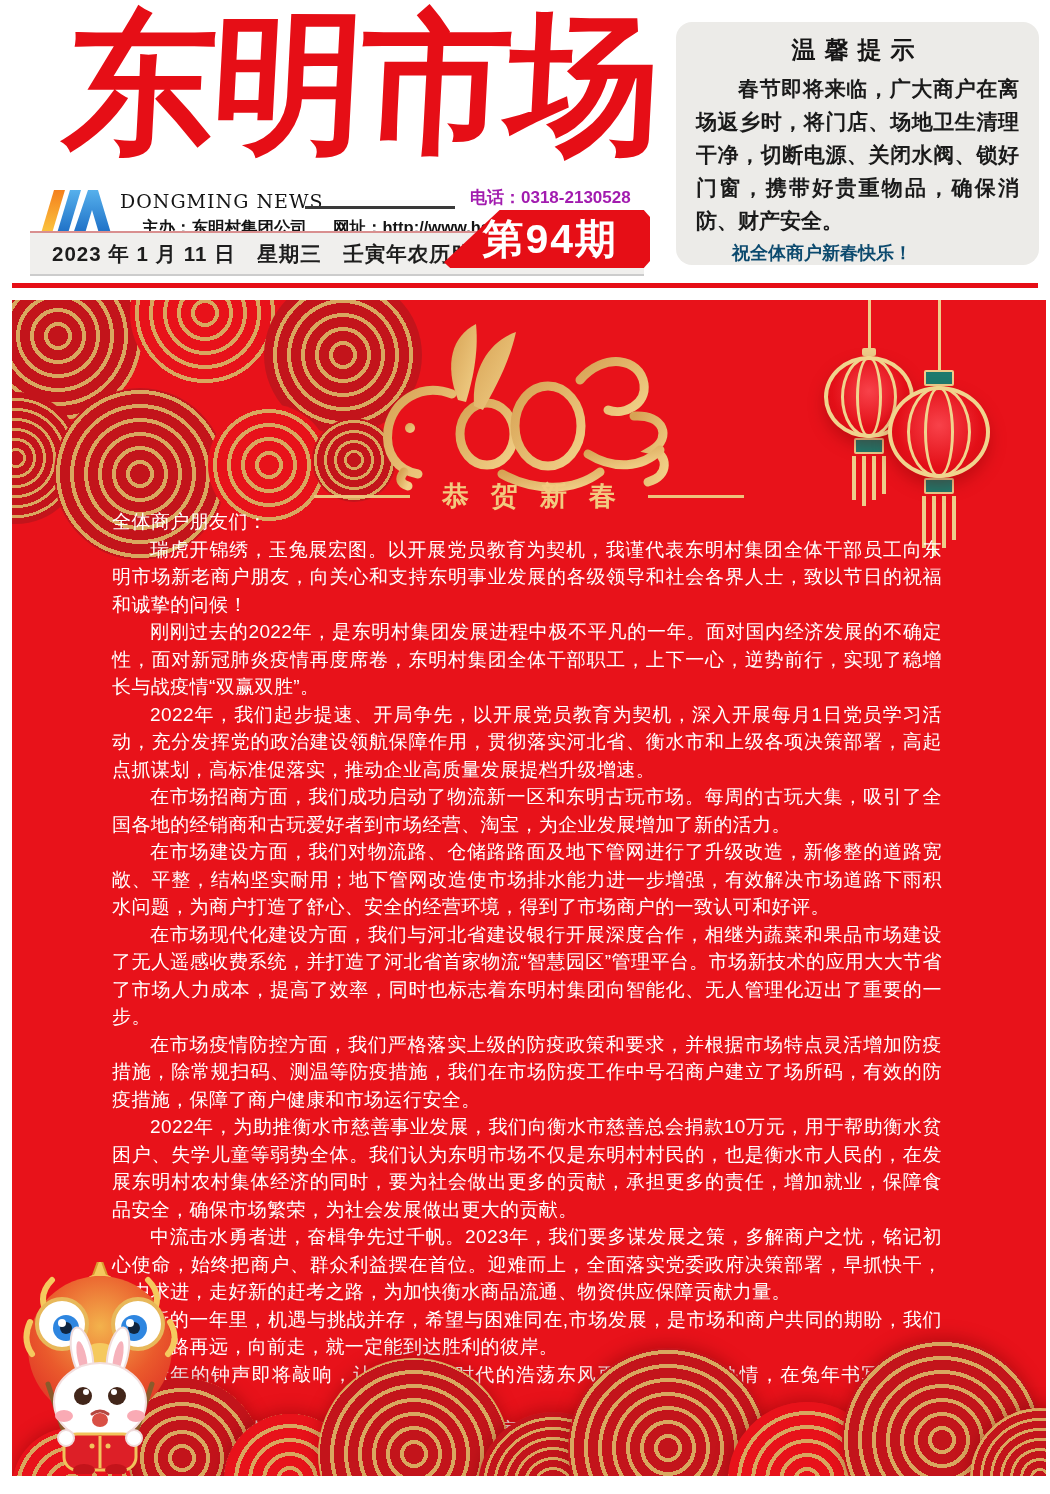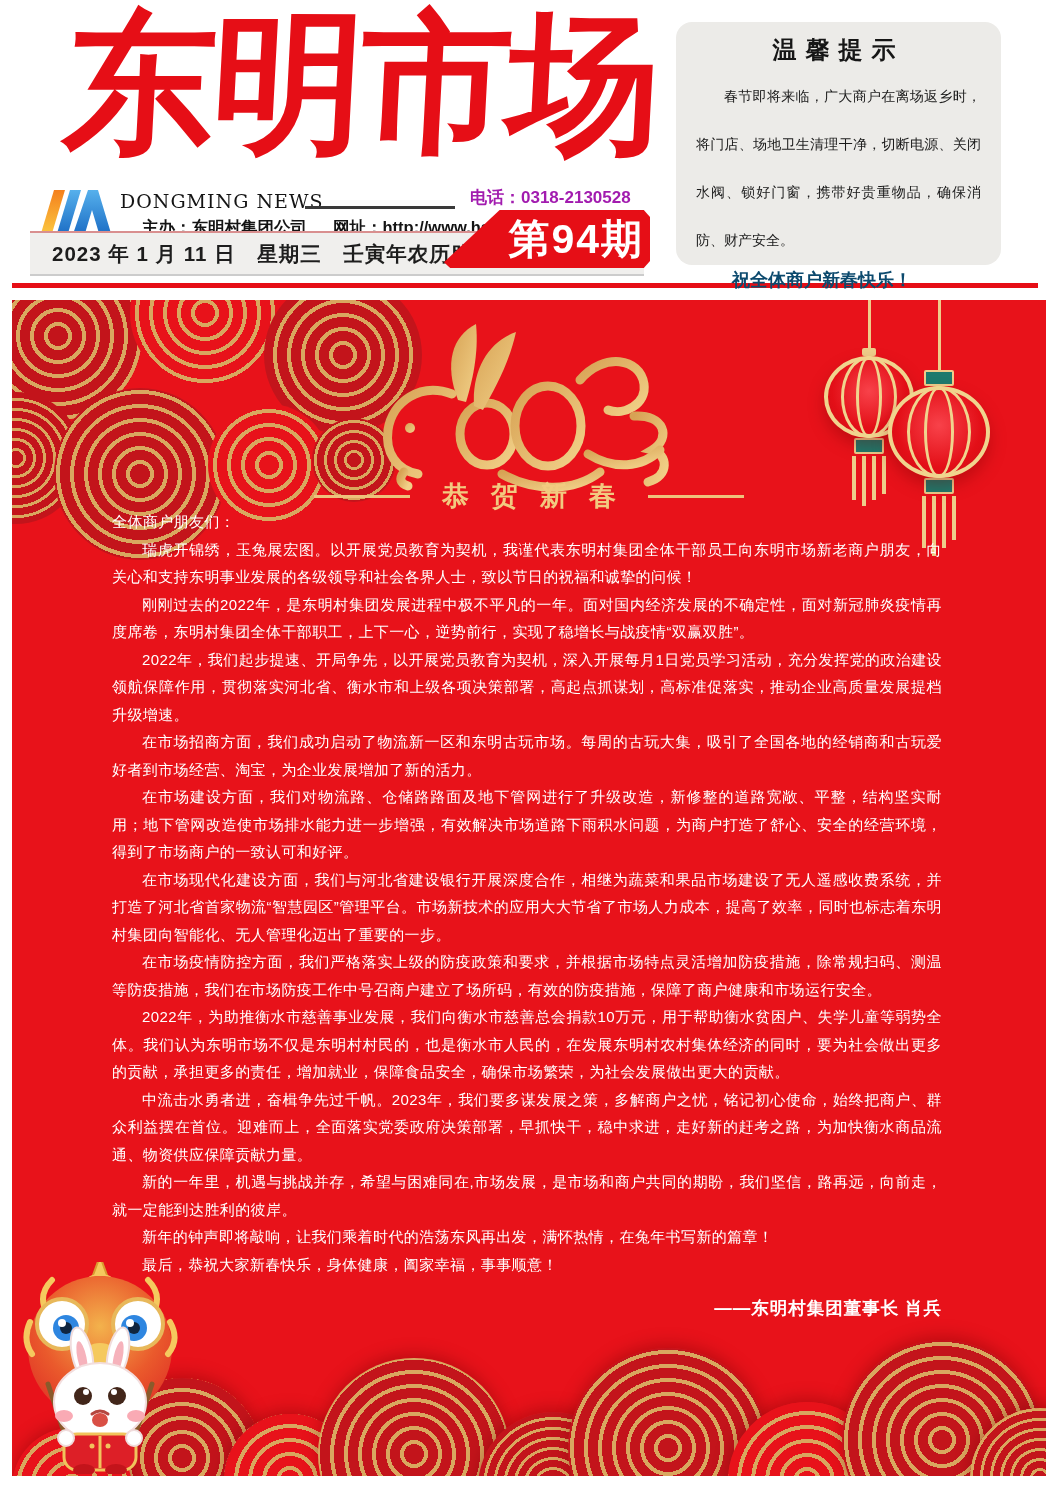--- a/index.html
+++ b/index.html
@@ -17,34 +17,34 @@
   .caption-rule{position:absolute;left:305px;top:206px;width:150px;height:3px;background:#3a3a3a;}
   .publisher-row{position:absolute;left:142px;top:217px;font-size:16.5px;font-weight:bold;
     color:#141414;white-space:nowrap;}
   .publisher-row .gap{display:inline-block;width:26px;}
   .phone{position:absolute;left:470px;top:186px;font-size:17px;font-weight:bold;color:#a21caf;}
 
   .issue-badge{position:absolute;left:444px;top:210px;width:206px;height:58px;background:#e60e16;
     clip-path:polygon(27% 0,97% 0,100% 12%,100% 88%,97% 100%,3% 100%,0 90%);
     display:flex;align-items:center;justify-content:flex-end;z-index:3;}
   .issue-badge span{color:#ffffff;font-weight:bold;font-size:41px;letter-spacing:2px;
-    padding-right:6px;white-space:nowrap;}
+    padding-right:32px;white-space:nowrap;}
 
   .date-strip{position:absolute;left:30px;top:231px;width:614px;height:41px;background:#f0efed;
     border-top:2px solid #d98f8f;border-bottom:2px solid #cccccc;display:flex;align-items:center;z-index:2;}
   .date-strip span{padding-left:22px;font-size:20.5px;font-weight:bold;color:#1d1d1d;
     letter-spacing:1px;white-space:nowrap;}
 
   .red-rule{position:absolute;left:12px;top:283px;width:1026px;height:5px;background:#e60e16;}
 
   
-  .notice{position:absolute;left:676px;top:22px;width:325px;height:243px;background:#ecebe8;
+  .notice{position:absolute;left:676px;top:22px;width:363px;height:243px;background:#ecebe8;
     border-radius:16px;box-sizing:border-box;padding:12px 20px;}
   .notice-title{text-align:center;font-size:24px;font-weight:bold;letter-spacing:9px;color:#161616;}
-  .notice-body{margin-top:6px;font-size:14px;font-weight:normal;line-height:48px;color:#1a1a1a;
+  .notice-body{margin-top:6px;font-size:21px;font-weight:bold;line-height:33px;color:#1a1a1a;
     text-align:justify;text-indent:2em;}
   .notice-closing{font-size:18px;font-weight:bold;line-height:33px;color:#0c4a6e;text-indent:2em;}
 
   
   .red-block{position:absolute;left:12px;top:300px;width:1026px;height:1176px;background:#e8121a;
     overflow:hidden;padding-left:8px;}
 
   
   .ring{position:absolute;border-radius:50%;}
   .ring.dark{background:repeating-radial-gradient(circle at 50% 50%,#c3141b 0 10px,#d9a75f 10px 14px);}
@@ -72,21 +72,21 @@
     box-shadow:0 8px 16px rgba(120,0,0,.35);}
   .lantern .body::before,.lantern .body::after{content:"";position:absolute;top:-4px;bottom:-4px;
     border:3px solid #f0d48e;border-radius:50%;}
   .lantern .body::before{left:16%;right:16%;}
   .lantern .body::after{left:34%;right:34%;}
   .lantern .tassels{display:flex;gap:6px;margin-top:2px;}
   .lantern .tassels i{display:block;width:4px;background:#eecd8a;}
 
   
   .letter{position:absolute;left:100px;top:208px;width:830px;color:#ffffff;}
-  .letter p{margin:0;font-size:15px;line-height:27.5px;letter-spacing:0.4px;text-align:justify;
+  .letter p{margin:0;font-size:19px;line-height:27.5px;letter-spacing:0.4px;text-align:justify;
     text-indent:2em;}
   .letter p.salutation{text-indent:0;}
   .letter .signature{margin-top:18px;text-align:right;font-size:17.5px;font-weight:bold;
     letter-spacing:1px;}
 
   .mascot{position:absolute;left:10px;top:962px;z-index:5;}
 </style>
 </head>
 <body>
 

